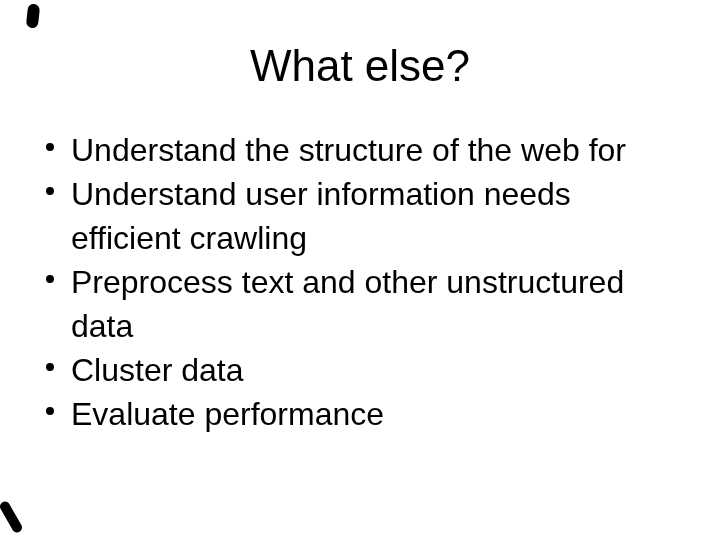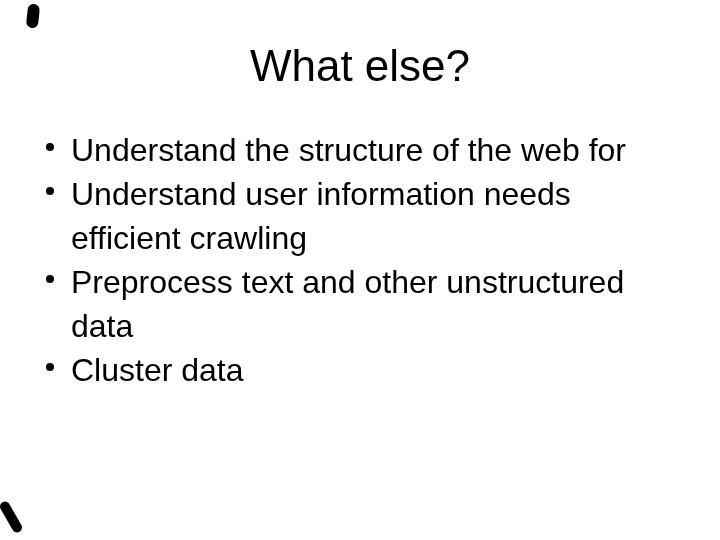--- a/index.html
+++ b/index.html
@@ -107,15 +107,19 @@
       
       <span class="line-text">data</span>
     </div>
 
 
     <div class="line has-bullet">
       <span class="dot"></span>
       <span class="line-text">Cluster data</span>
     </div>
 
+    <div class="line has-bullet">
+      <span class="dot"></span>
+      <span class="line-text">Evaluate performance</span>
+    </div>
 
   </div>
 </div>
 
 </body></html>

